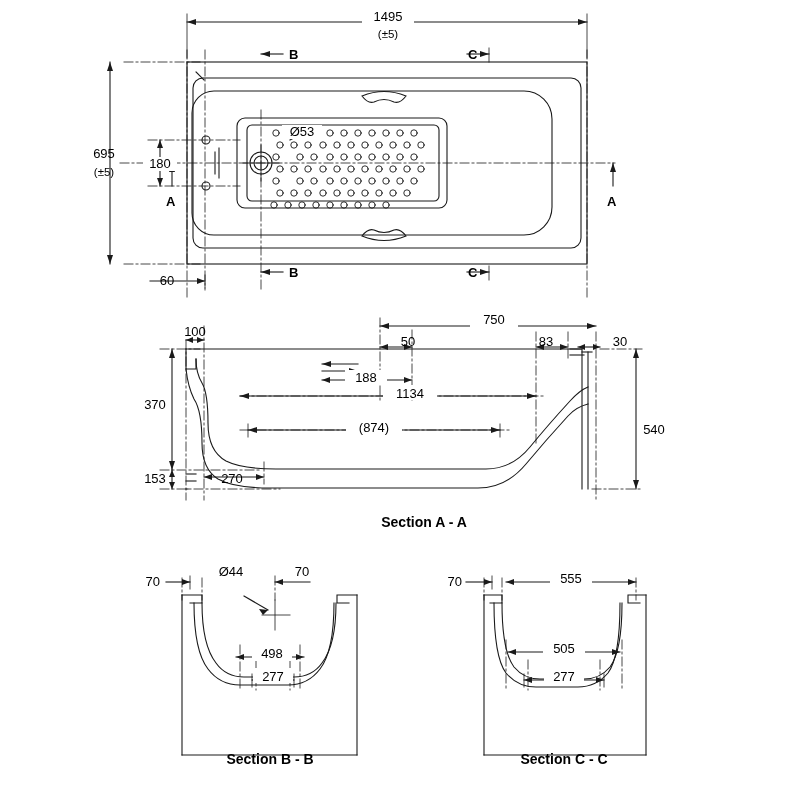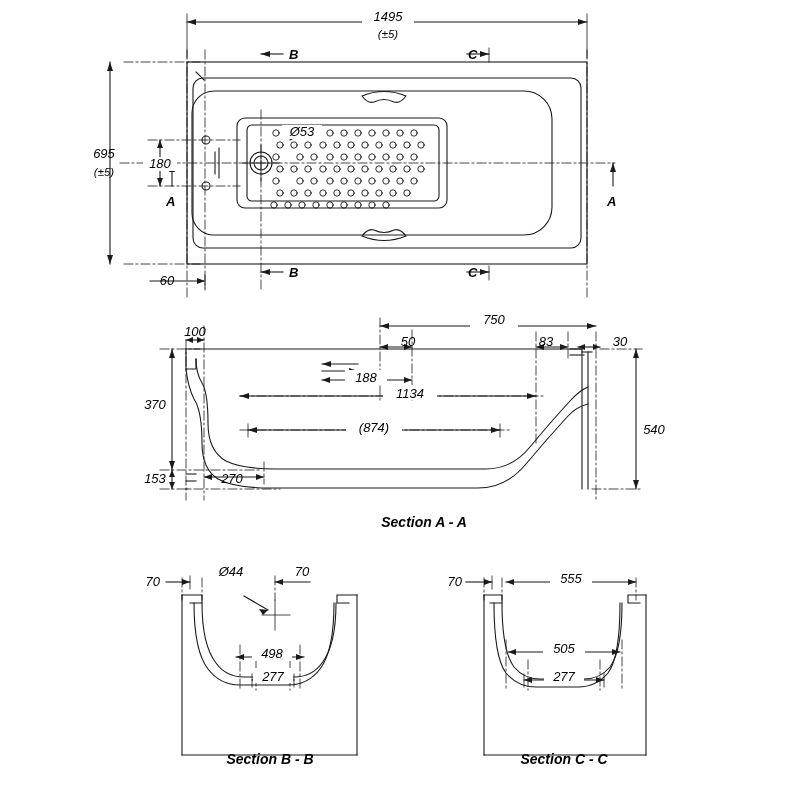--- a/index.html
+++ b/index.html
@@ -1,17 +1,17 @@
 <!DOCTYPE html>
 <html><head>
 <meta charset="utf-8">
 <style>
   html,body{margin:0;padding:0;background:#ffffff;}
   body{width:800px;height:800px;font-family:"Liberation Sans",sans-serif;color:#000;}
-  #sheet{position:relative;width:800px;height:800px;overflow:hidden;font-style:italic;}
+  #sheet{position:relative;width:800px;height:800px;overflow:hidden;}
   svg{position:absolute;left:0;top:0;}
   .dim{font-family:"Liberation Sans",sans-serif;font-size:13px;fill:#000;}
   .dimsm{font-family:"Liberation Sans",sans-serif;font-size:11.5px;fill:#000;}
   .cap{font-family:"Liberation Sans",sans-serif;font-size:14px;font-weight:bold;fill:#000;}
   .lbl{font-family:"Liberation Sans",sans-serif;font-size:13px;font-weight:bold;fill:#000;}
   text{dominant-baseline:alphabetic;}
 </style>
 </head>
 <body>
 

